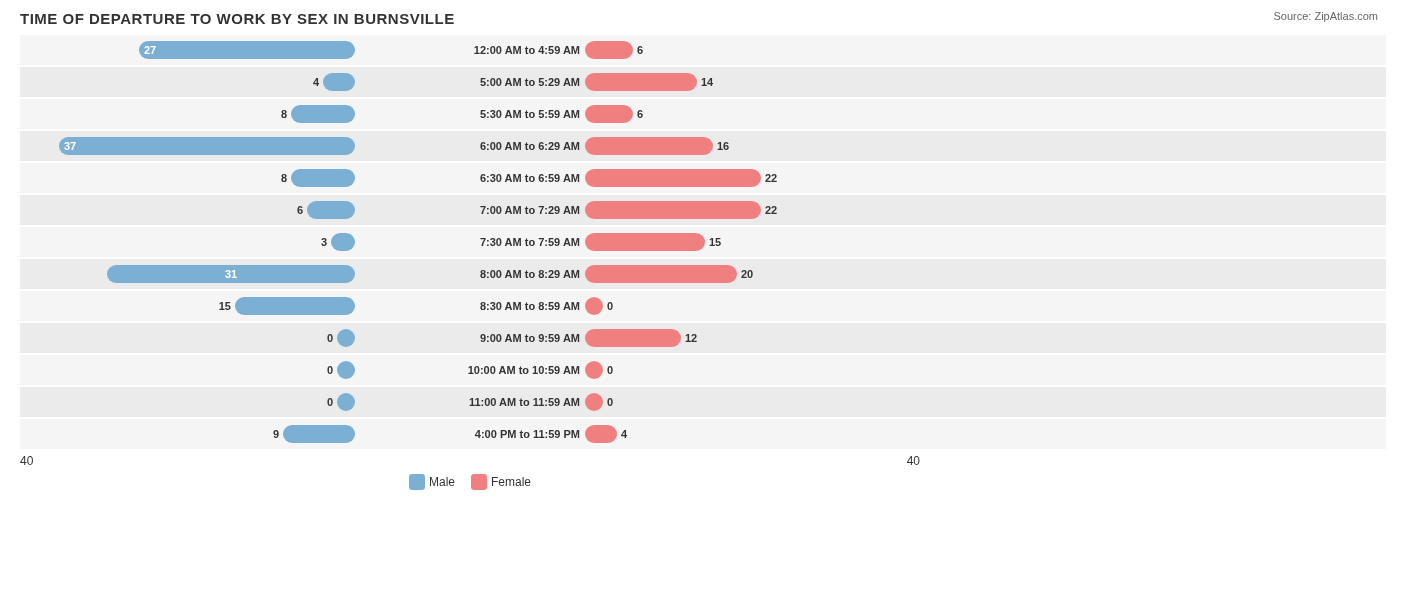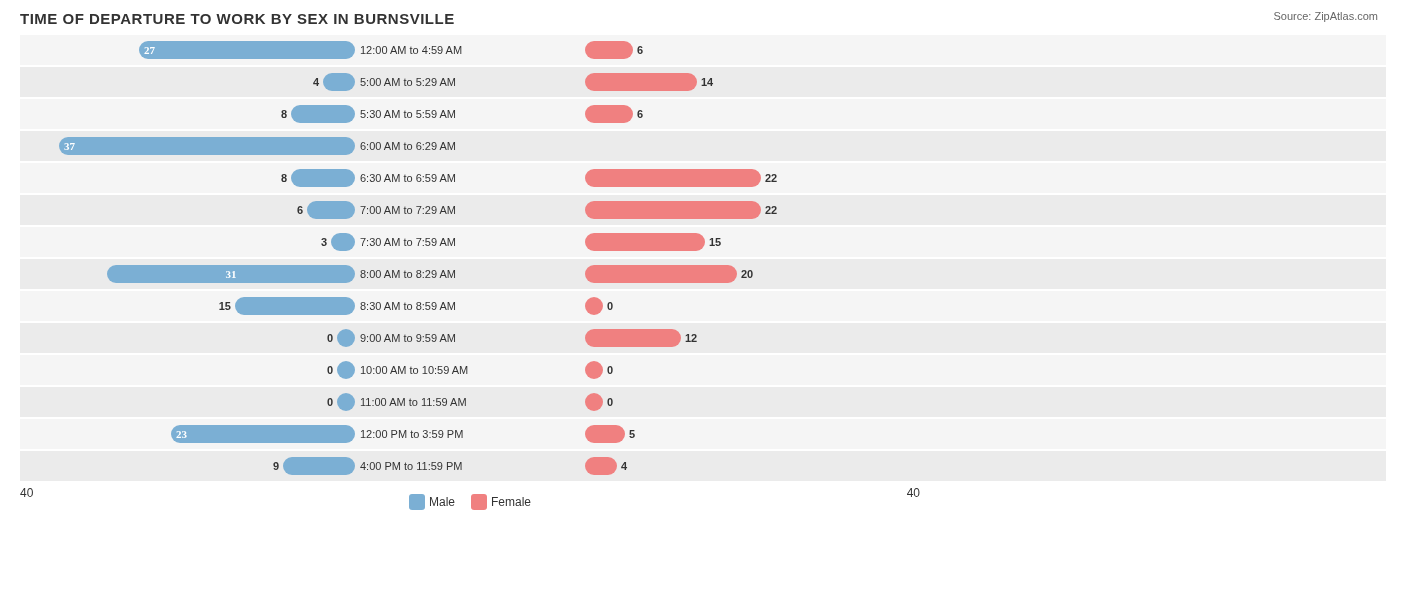--- a/index.html
+++ b/index.html
@@ -59,36 +59,35 @@
     .right-section {
       width: 340px;
       display: flex;
       align-items: center;
       justify-content: flex-start;
       padding-left: 5px;
       flex-shrink: 0;
     }
     .label-center {
       width: 220px;
-      text-align: left;
+      text-align: right;
       font-size: 11px;
       color: #333;
       flex-shrink: 0;
-      font-weight: 400;
+      font-weight: 700;
     }
     .bar-male {
       height: 18px;
       background: #7bafd4;
       border-radius: 9px;
       display: flex;
       align-items: center;
       justify-content: flex-end;
       padding-right: 6px;
       min-width: 18px;
-      font-family: Liberation Serif, serif;
     }
     .bar-female {
       height: 18px;
       background: #f08080;
       border-radius: 9px;
       display: flex;
       align-items: center;
       justify-content: flex-start;
       padding-left: 6px;
       min-width: 18px;
@@ -135,21 +134,21 @@
     }
     .axis-center {
       width: 220px;
     }
     .legend {
       width: 220px;
       display: flex;
       align-items: center;
       justify-content: center;
       gap: 16px;
-      margin-top: 8px;
+      margin-top: 20px;
     }
     .legend-item {
       display: flex;
       align-items: center;
       gap: 4px;
       font-size: 12px;
       color: #333;
     }
     .legend-box {
       width: 16px;
@@ -224,20 +223,26 @@
   </div>
       <div class="row">
     <div class="left-section">
       <div class="bar-container-left">
       <div class="bar-male" style="width:296px; justify-content:space-between; padding-left:5px; padding-right:5px;">
         <span class="bar-value-inside">37</span>
       </div>
     </div>
     </div>
     <div class="label-center">6:00 AM to 6:29 AM</div>
+    <div class="right-section">
+      <div class="bar-container-right">
+      <div class="bar-female" style="width:128px;"></div>
+      <span class="outer-right-value">16</span>
+    </div>
+    </div>
   </div>
       <div class="row">
     <div class="left-section">
       <div class="bar-container-left">
       <span class="outer-left-num">8</span>
       <div class="bar-male" style="width:64px;"></div>
     </div>
     </div>
     <div class="label-center">6:30 AM to 6:59 AM</div>
     <div class="right-section">
@@ -343,36 +348,20 @@
       <div class="bar-container-left">
       <span class="bar-value" style="margin-right:4px;">0</span>
       <div class="bar-male" style="width:18px;"></div>
     </div>
     </div>
     <div class="label-center">11:00 AM to 11:59 AM</div>
     <div class="right-section">
       <div class="bar-container-right">
       <div class="bar-female" style="width:18px;"></div>
       <span class="bar-value" style="margin-left:4px;">0</span>
-    </div>
-    </div>
-  </div>
-      <div class="row">
-    <div class="left-section">
-      <div class="bar-container-left">
-      <div class="bar-male" style="width:184px; justify-content:space-between; padding-left:5px; padding-right:5px;">
-        <span class="bar-value-inside">23</span>
-      </div>
-    </div>
-    </div>
-    <div class="label-center">12:00 PM to 3:59 PM</div>
-    <div class="right-section">
-      <div class="bar-container-right">
-      <div class="bar-female" style="width:40px;"></div>
-      <span class="outer-right-value">5</span>
     </div>
     </div>
   </div>
       <div class="row">
     <div class="left-section">
       <div class="bar-container-left">
       <span class="outer-left-num">9</span>
       <div class="bar-male" style="width:72px;"></div>
     </div>
     </div>

